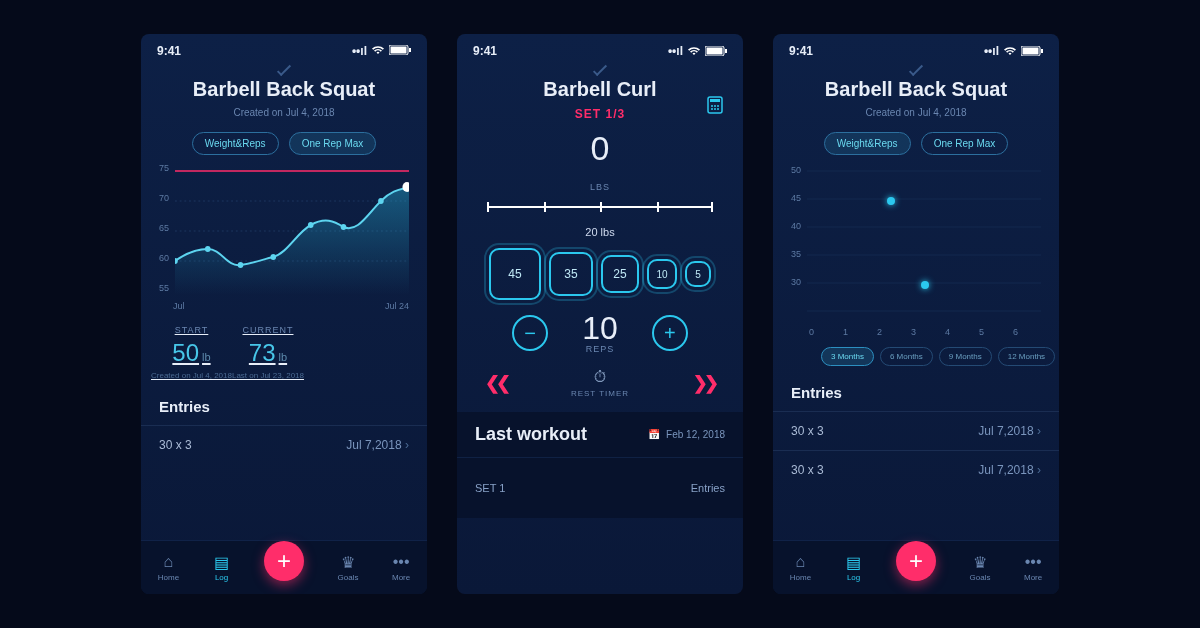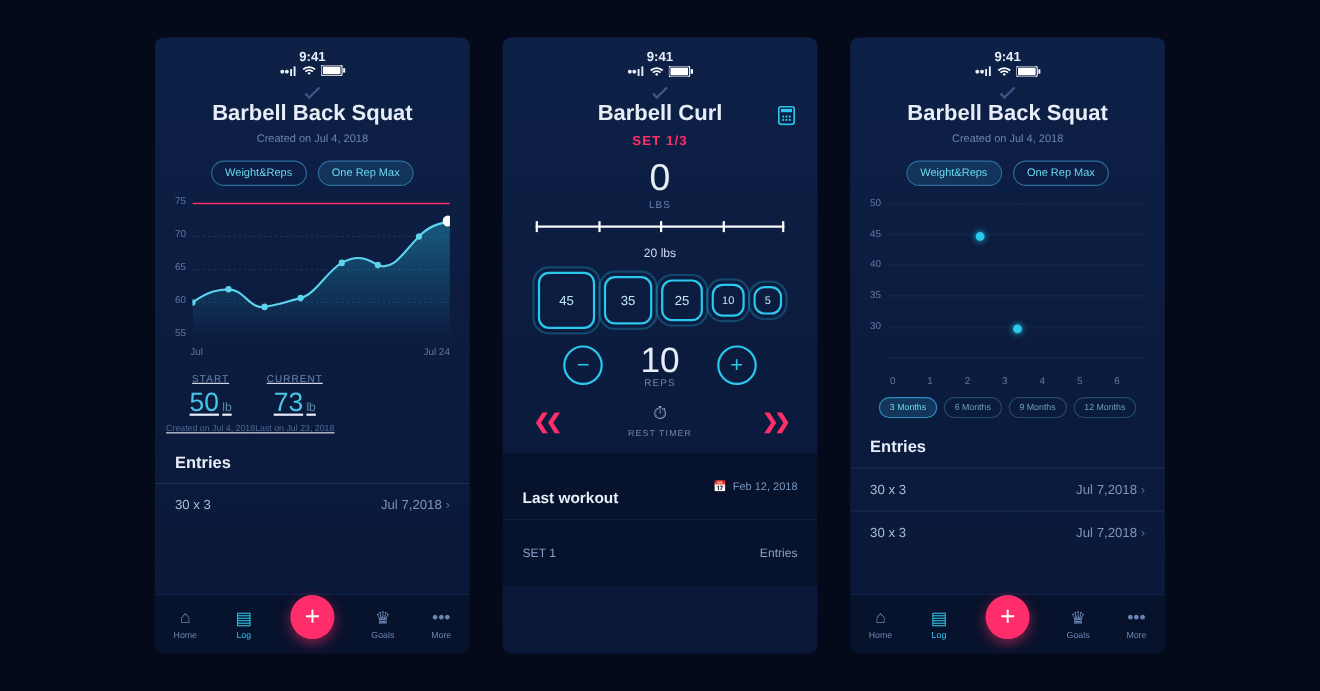--- a/index.html
+++ b/index.html
@@ -12,21 +12,21 @@
   }
   .phone {
     width: 286px; height: 560px;
     background: linear-gradient(180deg, #0d2046 0%, #0a1838 100%);
     border-radius: 8px;
     overflow: hidden;
     position: relative;
     color: #e8eef8;
     font-size: 12px;
   }
-  .status-bar { display:flex; justify-content:space-between; align-items:center; padding:10px 16px 6px; font-size:12px; font-weight:600;flex-direction:column; }
+  .status-bar { display:flex; justify-content:space-between; align-items:center; padding:10px 16px 6px; font-size:12px; font-weight:600; }
   .status-icons { display:flex; gap:4px; align-items:center; }
   .dropdown-hint { display:flex; justify-content:center; margin-top:2px; margin-bottom:6px; }
   .chev-down { width:14px; height:6px; border-left:2px solid #3a5a8a; border-bottom:2px solid #3a5a8a; transform:rotate(-45deg); }
 
   .title { font-size:20px; font-weight:600; text-align:center; margin-top:6px; }
   .subtitle { text-align:center; font-size:10px; color:#6a86b0; margin-top:6px; }
   .set-line { text-align:center; font-size:12px; font-weight:700; color:#ff2d6a; letter-spacing:1px; margin-top:6px; }
 
   .pill-row { display:flex; justify-content:center; gap:10px; margin:14px 0 10px; }
   .pill { border:1px solid #2c6f9e; border-radius:18px; padding:5px 12px; font-size:10px; color:#6ad8ef; }
@@ -51,49 +51,49 @@
 
   .bottom-nav { position:absolute; bottom:0; left:0; right:0; height:54px; background:#07122c; display:flex; justify-content:space-around; align-items:center; border-top:1px solid #102248; }
   .nav-item { display:flex; flex-direction:column; align-items:center; gap:2px; font-size:8px; color:#6a86b0; }
   .nav-item.active { color:#2bc8ee; }
   .nav-icon { width:18px; height:18px; display:flex; align-items:center; justify-content:center; font-size:16px; }
   .fab { width:40px; height:40px; border-radius:50%; background:#ff2d6a; display:flex; align-items:center; justify-content:center; margin-top:-14px; font-size:24px; color:#fff; font-weight:300; box-shadow:0 4px 12px rgba(255,45,106,0.5); }
 
   
   .calc-icon { position:absolute; top:62px; right:20px; color:#2bc8ee; font-size:16px; }
   .big-num { text-align:center; font-size:34px; font-weight:300; margin-top:10px; line-height:1; }
-  .big-unit { text-align:center; font-size:9px; color:#6a86b0; letter-spacing:1px; margin-top:2px; }
+  .big-unit { text-align:center; font-size:9px; color:#6a86b0; letter-spacing:1px; margin-top:17px; }
   .slider { position:relative; height:22px; margin:8px 30px 4px; }
   .slider-track { position:absolute; top:6px; left:0; right:0; height:2px; background:#fff; }
   .slider-tick { position:absolute; top:2px; width:2px; height:10px; background:#fff; }
   .slider-val { text-align:center; font-size:11px; color:#cfdaef; margin-bottom:10px; }
   .plates { display:flex; justify-content:center; align-items:center; gap:8px; margin:8px 0 12px; }
   .plate { border:2px solid #2bc8ee; outline:2px solid rgba(43,200,238,0.25); outline-offset:3px; border-radius:10px; display:flex; align-items:center; justify-content:center; font-size:12px; color:#bfe8f5; }
   .reps-row { display:flex; justify-content:center; align-items:center; gap:34px; margin-top:6px; }
   .circ-btn { width:36px; height:36px; border-radius:50%; border:2px solid #2bc8ee; display:flex; align-items:center; justify-content:center; color:#2bc8ee; font-size:20px; }
   .reps-block { text-align:center; }
   .reps-block .v { font-size:32px; font-weight:300; line-height:1; }
   .reps-block .u { font-size:9px; color:#6a86b0; letter-spacing:1px; }
   .nav-arrows { display:flex; justify-content:space-between; align-items:center; padding:0 28px; margin-top:14px; }
   .dbl-chev { color:#ff2d6a; font-size:18px; letter-spacing:-4px; font-weight:700; }
   .rest-block { text-align:center; }
   .rest-block .ic { font-size:16px; color:#9ab4d8; }
   .rest-block .lbl { font-size:8px; color:#6a86b0; letter-spacing:1px; margin-top:3px; }
   .last-workout { background:#07122c; margin-top:14px; }
   .lw-head { display:flex; justify-content:space-between; align-items:center; padding:12px 18px; }
-  .lw-head .t { font-size:14px; font-weight:700;margin-top:20px; }
+  .lw-head .t { font-size:18px; font-weight:700; }
   .lw-head .d { font-size:10px; color:#7a95bd; display:flex; align-items:center; gap:5px; }
   .lw-row { display:flex; justify-content:space-between; padding:24px 18px; font-size:11px; color:#88a1c7; border-top:1px solid #0f2144; }
 
   
   .chart-b { position:relative; height:172px; margin:6px 18px 0; }
   .yb { position:absolute; left:0; font-size:9px; color:#5d7aa3; }
   .xb { position:absolute; bottom:0; font-size:9px; color:#5d7aa3; }
   .dotb { position:absolute; width:8px; height:8px; border-radius:50%; background:#2bc8ee; box-shadow:0 0 6px #2bc8ee; transform:translate(-50%,-50%); }
-  .range-row { display:flex; justify-content:center; gap:6px; margin-top:10px; }
+  .range-row { display:flex; justify-content:flex-start; gap:6px; margin-top:10px;margin-left:48px; }
   .range-pill { border:1px solid #244a74; border-radius:14px; padding:4px 9px; font-size:8px; color:#6a9fc0; }
   .range-pill.active { background:rgba(54,180,220,0.18); border-color:#2c8fc0; color:#6ad8ef; }
 </style>
 </head>
 <body>
 
 <div class="phone">
   <div class="status-bar">
     <span>9:41</span>
     <div class="status-icons">

